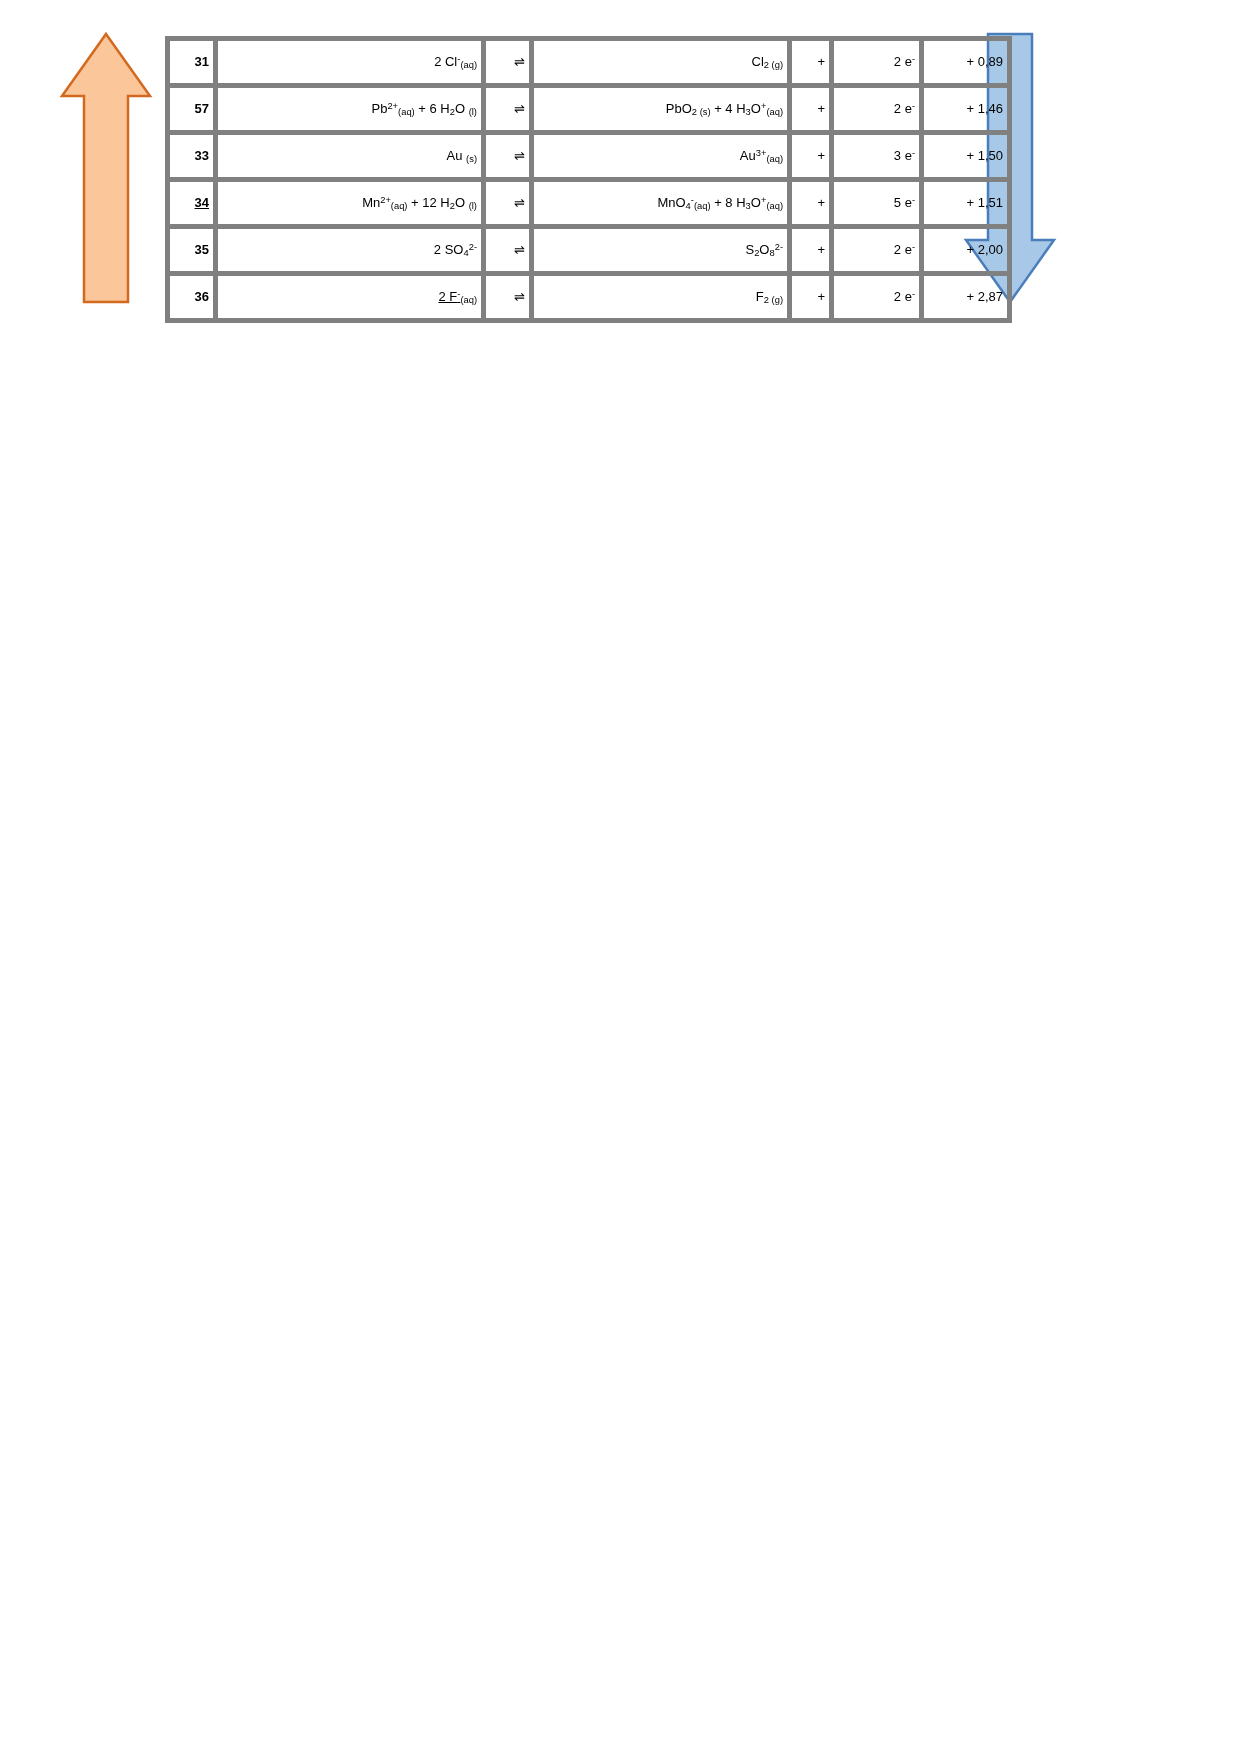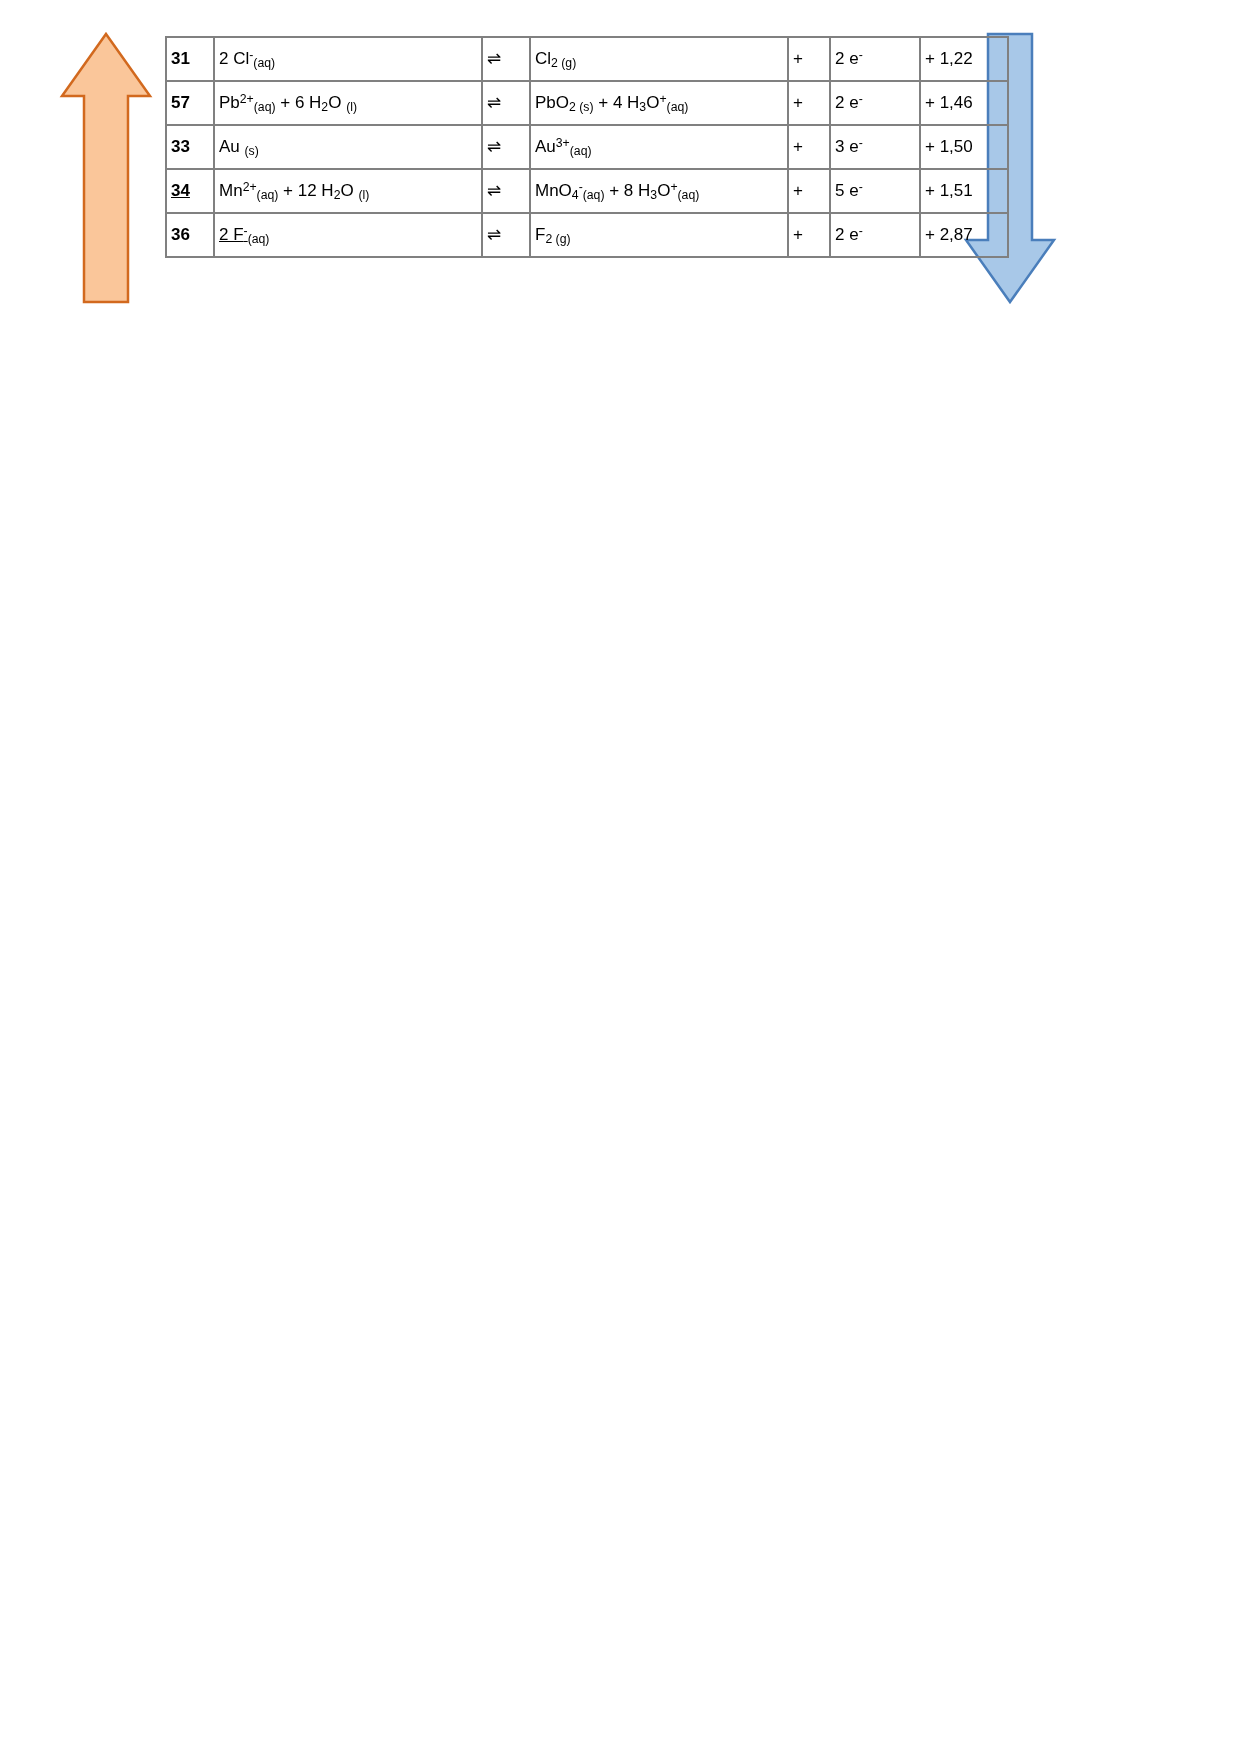--- a/index.html
+++ b/index.html
@@ -29,26 +29,26 @@
   
   #redox-table {
     position: absolute;
     left: 165px;
     top: 36px;
     width: 782px;
     border-collapse: collapse;
     table-layout: fixed;
   }
   #redox-table td {
-    border: 2px solid #84cc16;
+    border: 5px solid #84cc16;
     height: 42px;
     padding: 0 4px;
-    text-align: left;
+    text-align: right;
     vertical-align: middle;
-    font-size: 17px;
+    font-size: 13px;
     line-height: 1.15;
     white-space: nowrap;
   }
   
   .col-num   { width: 48px;  }
   .col-red   { width: 268px; }
   .col-eq    { width: 48px;  }
   .col-ox    { width: 258px; }
   .col-plus  { width: 42px;  }
   .col-elec  { width: 90px;  }
@@ -108,21 +108,21 @@
       <col class="col-pot">
   </colgroup>
   <tbody id="redox-tbody">
       <tr>
         <td class="cell-num" style="border-color: rgb(128, 128, 128);">31</td>
         <td class="cell-red" style="border-color: rgb(128, 128, 128);">2 Cl<sup>-</sup><span class="state">(aq)</span></td>
         <td class="cell-eq" style="border-color: rgb(128, 128, 128);">⇌</td>
         <td class="cell-ox" style="border-color: rgb(128, 128, 128);">Cl<sub>2 </sub><span class="state">(g)</span></td>
         <td class="cell-plus" style="border-color: rgb(128, 128, 128);">+</td>
         <td class="cell-elec" style="border-color: rgb(128, 128, 128);">2 e<sup>-</sup></td>
-        <td class="cell-pot" style="border-color: rgb(128, 128, 128);">+ 1,22</td>
+        <td class="cell-pot" style="border-color: rgb(128, 128, 128);">+ 0,89</td>
       </tr>
       <tr>
         <td class="cell-num" style="border-color: rgb(128, 128, 128);">57</td>
         <td class="cell-red" style="border-color: rgb(128, 128, 128);">Pb<sup>2+</sup><span class="state">(aq)</span> + 6 H<sub>2</sub>O <span class="state">(l)</span></td>
         <td class="cell-eq" style="border-color: rgb(128, 128, 128);">⇌</td>
         <td class="cell-ox" style="border-color: rgb(128, 128, 128);">PbO<sub>2 </sub><span class="state">(s)</span> + 4 H<sub>3</sub>O<sup>+</sup><span class="state">(aq)</span></td>
         <td class="cell-plus" style="border-color: rgb(128, 128, 128);">+</td>
         <td class="cell-elec" style="border-color: rgb(128, 128, 128);">2 e<sup>-</sup></td>
         <td class="cell-pot" style="border-color: rgb(128, 128, 128);">+ 1,46</td>
       </tr>
@@ -138,20 +138,29 @@
       <tr>
         <td class="cell-num" style="border-color: rgb(128, 128, 128); text-decoration: underline;">34</td>
         <td class="cell-red" style="border-color: rgb(128, 128, 128);">Mn<sup>2+</sup><span class="state">(aq)</span> + 12 H<sub>2</sub>O <span class="state">(l)</span></td>
         <td class="cell-eq" style="border-color: rgb(128, 128, 128);">⇌</td>
         <td class="cell-ox" style="border-color: rgb(128, 128, 128);">MnO<sub>4</sub><sup>-</sup><span class="state">(aq)</span> + 8 H<sub>3</sub>O<sup>+</sup><span class="state">(aq)</span></td>
         <td class="cell-plus" style="border-color: rgb(128, 128, 128);">+</td>
         <td class="cell-elec" style="border-color: rgb(128, 128, 128);">5 e<sup>-</sup></td>
         <td class="cell-pot" style="border-color: rgb(128, 128, 128);">+ 1,51</td>
       </tr>
       <tr>
+        <td class="cell-num" style="border-color: rgb(128, 128, 128);">35</td>
+        <td class="cell-red" style="border-color: rgb(128, 128, 128);">2 SO<sub>4</sub><sup>2-</sup></td>
+        <td class="cell-eq" style="border-color: rgb(128, 128, 128);">⇌</td>
+        <td class="cell-ox" style="border-color: rgb(128, 128, 128);">S<sub>2</sub>O<sub>8</sub><sup>2-</sup></td>
+        <td class="cell-plus" style="border-color: rgb(128, 128, 128);">+</td>
+        <td class="cell-elec" style="border-color: rgb(128, 128, 128);">2 e<sup>-</sup></td>
+        <td class="cell-pot" style="border-color: rgb(128, 128, 128);">+ 2,00</td>
+      </tr>
+      <tr>
         <td class="cell-num" style="border-color: rgb(128, 128, 128);">36</td>
         <td class="cell-red" style="border-color: rgb(128, 128, 128); text-decoration: underline;">2 F<sup>-</sup><span class="state">(aq)</span></td>
         <td class="cell-eq" style="border-color: rgb(128, 128, 128);">⇌</td>
         <td class="cell-ox" style="border-color: rgb(128, 128, 128);">F<sub>2 </sub><span class="state">(g)</span></td>
         <td class="cell-plus" style="border-color: rgb(128, 128, 128);">+</td>
         <td class="cell-elec" style="border-color: rgb(128, 128, 128);">2 e<sup>-</sup></td>
         <td class="cell-pot" style="border-color: rgb(128, 128, 128);">+ 2,87</td>
       </tr>
     </tbody>
 </table>

